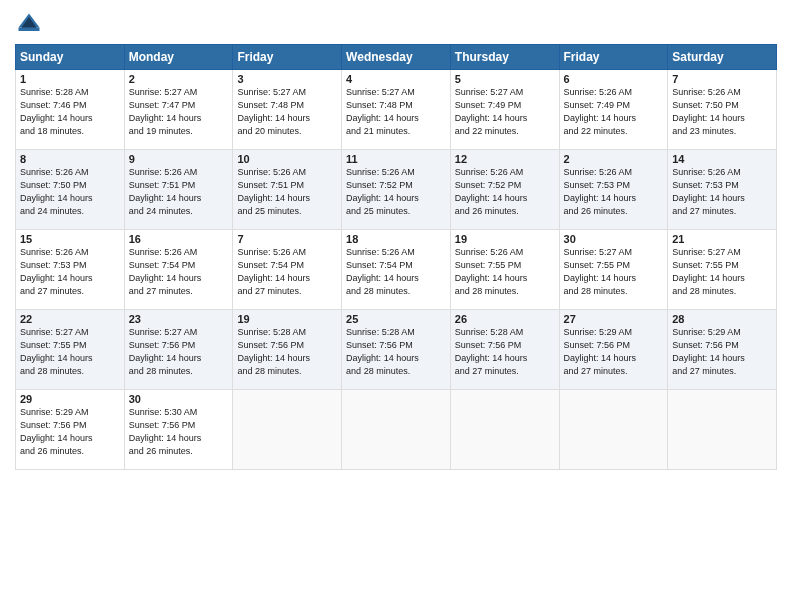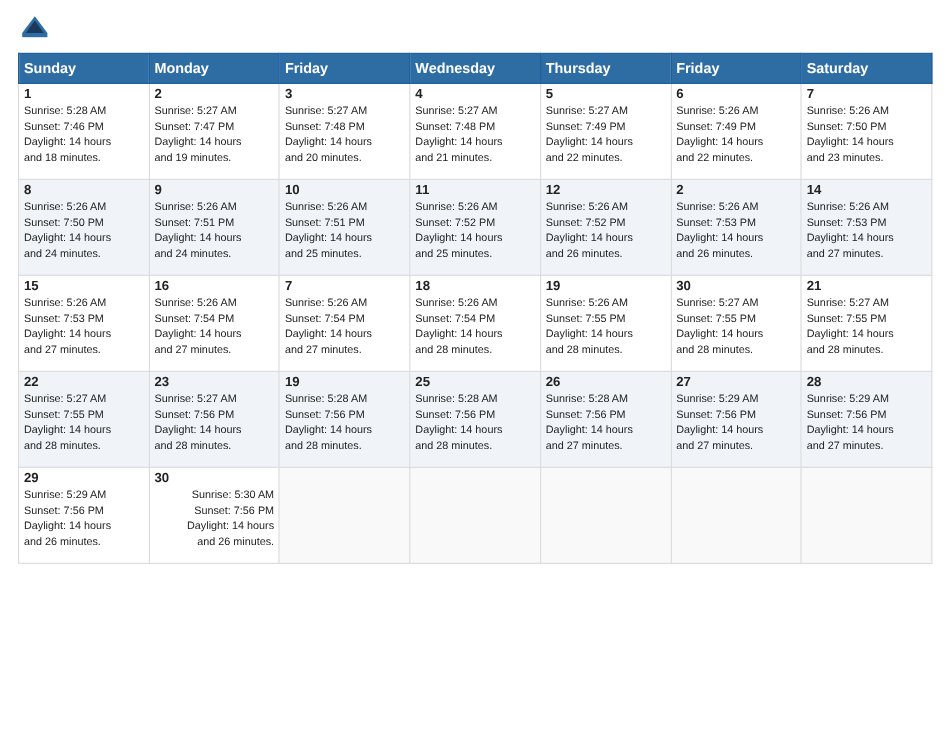--- a/index.html
+++ b/index.html
@@ -331,21 +331,21 @@
         <tr>
           <td>
             <span class="day-num">29</span>
             <div class="day-info" style="white-space: pre-line;">Sunrise: 5:29 AM
 Sunset: 7:56 PM
 Daylight: 14 hours
 and 26 minutes.</div>
           </td>
           <td>
             <span class="day-num">30</span>
-            <div class="day-info" style="white-space: pre-line; text-align: right;">Sunrise: 5:30 AM
+            <div class="day-info" style="white-space: pre-line;">Sunrise: 5:30 AM
 Sunset: 7:56 PM
 Daylight: 14 hours
 and 26 minutes.</div>
           </td>
           <td class="empty"></td>
           <td class="empty"></td>
           <td class="empty"></td>
           <td class="empty"></td>
           <td class="empty"></td>
         </tr>

